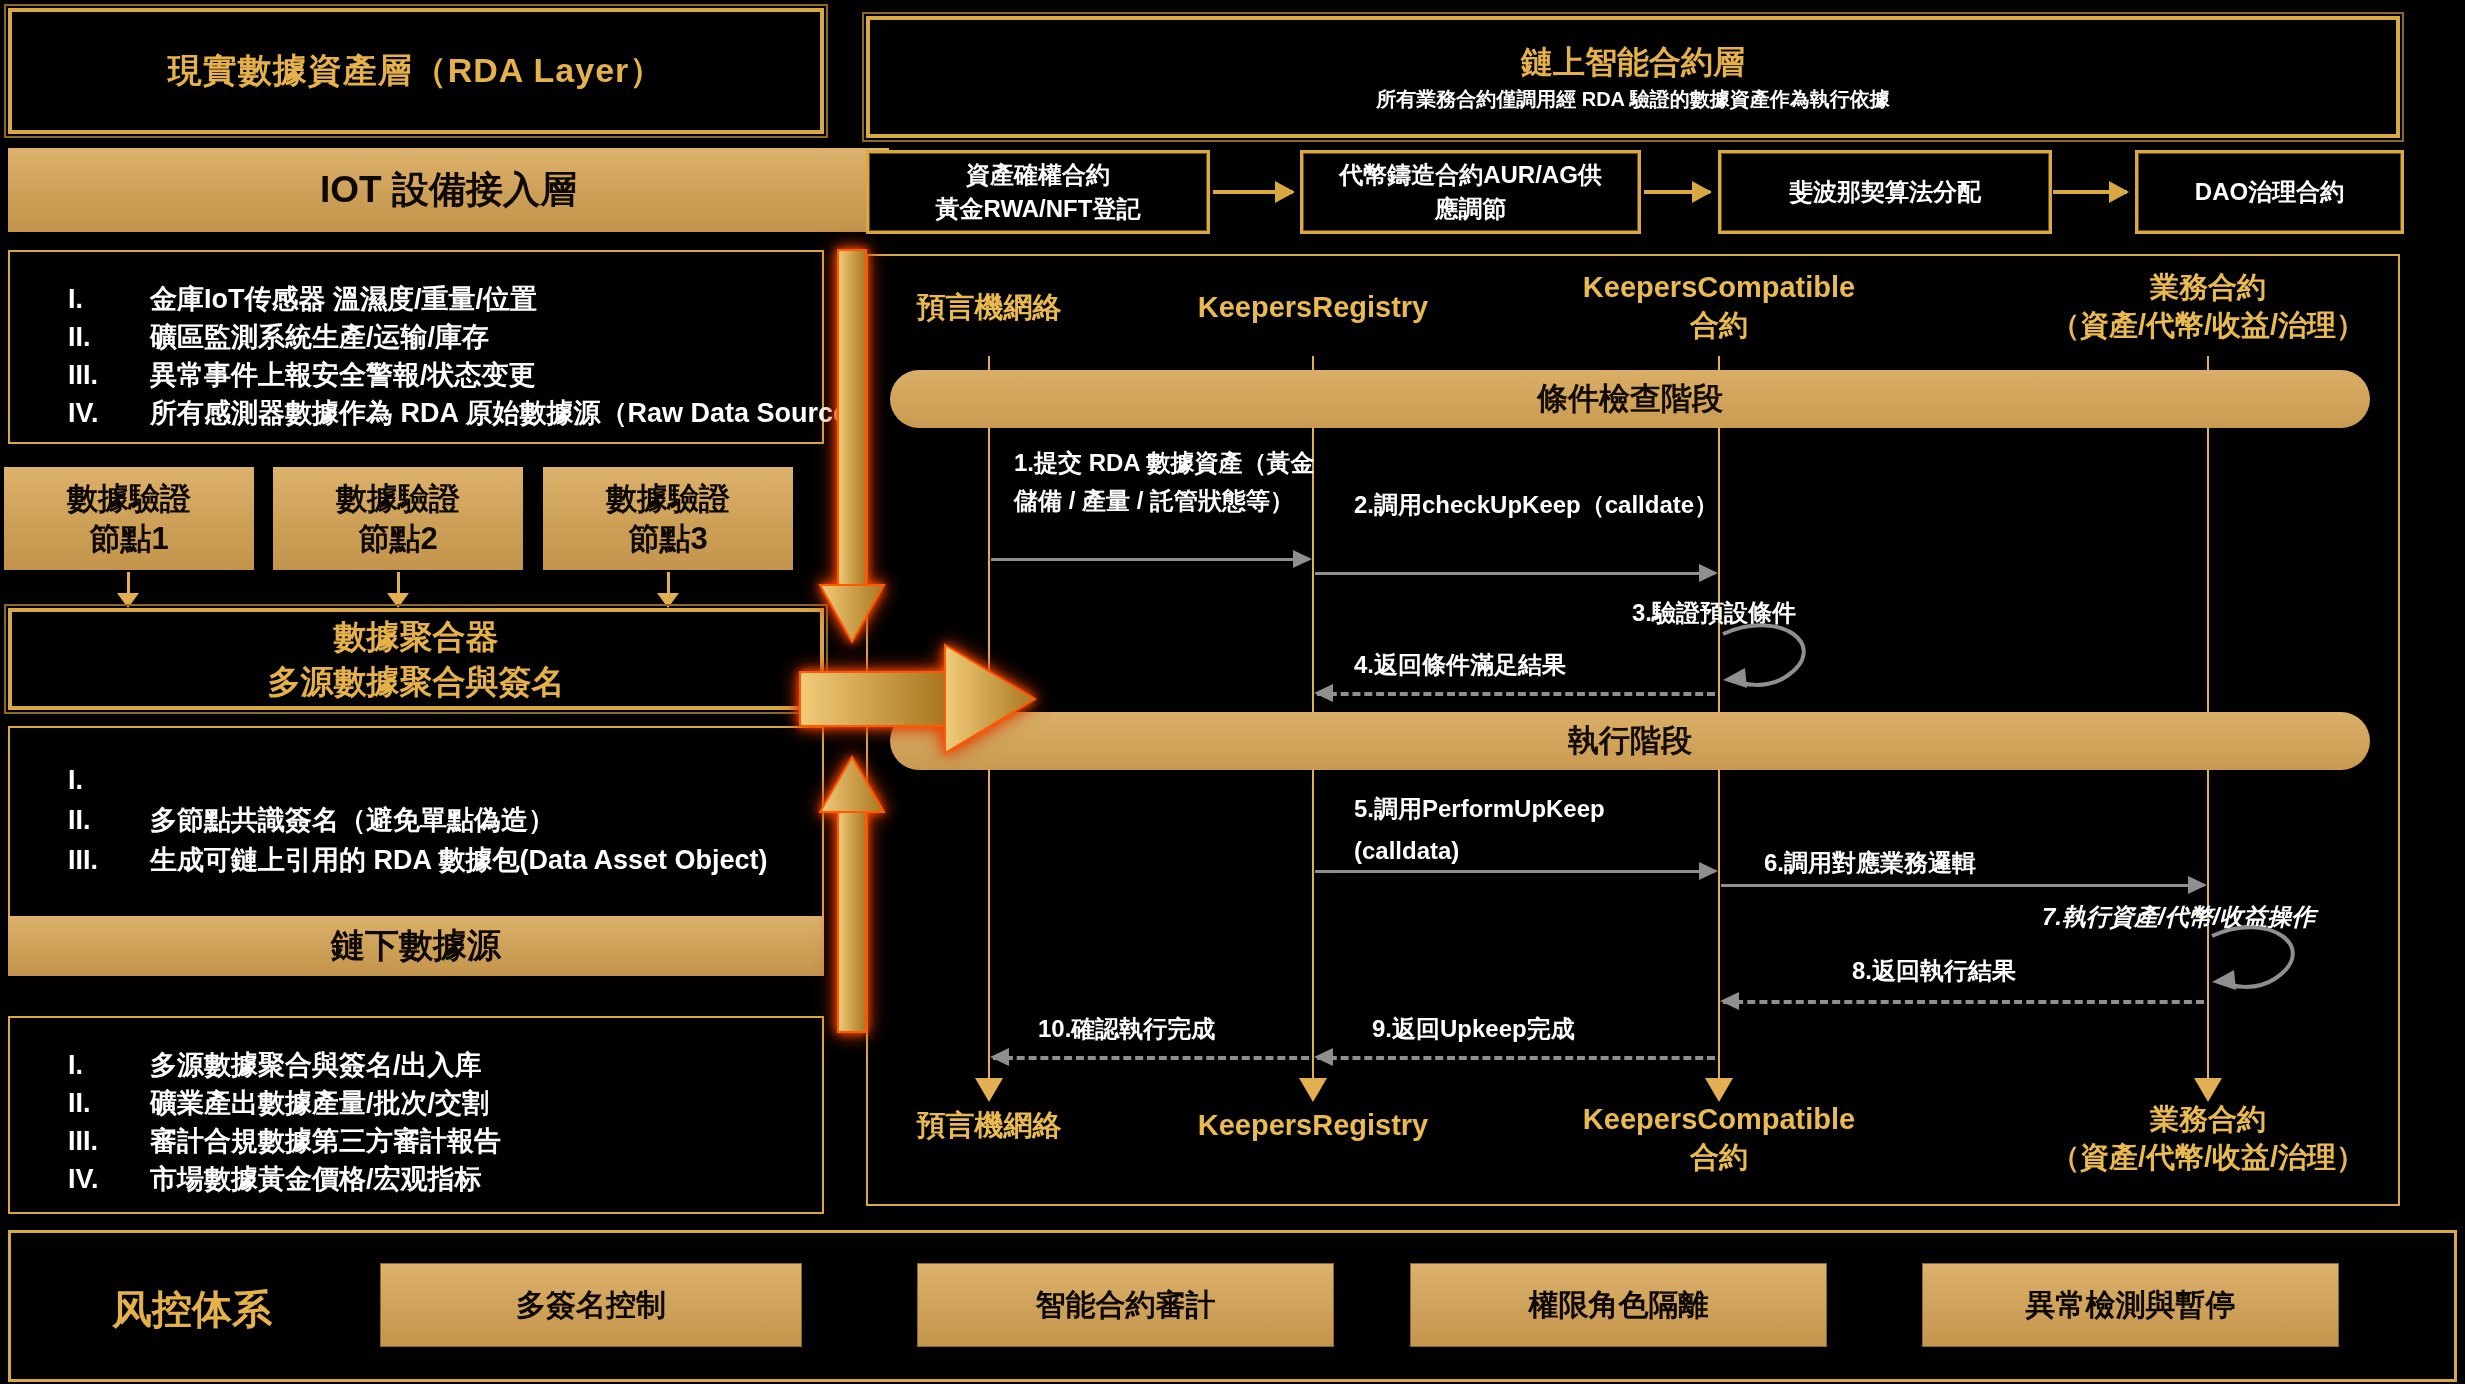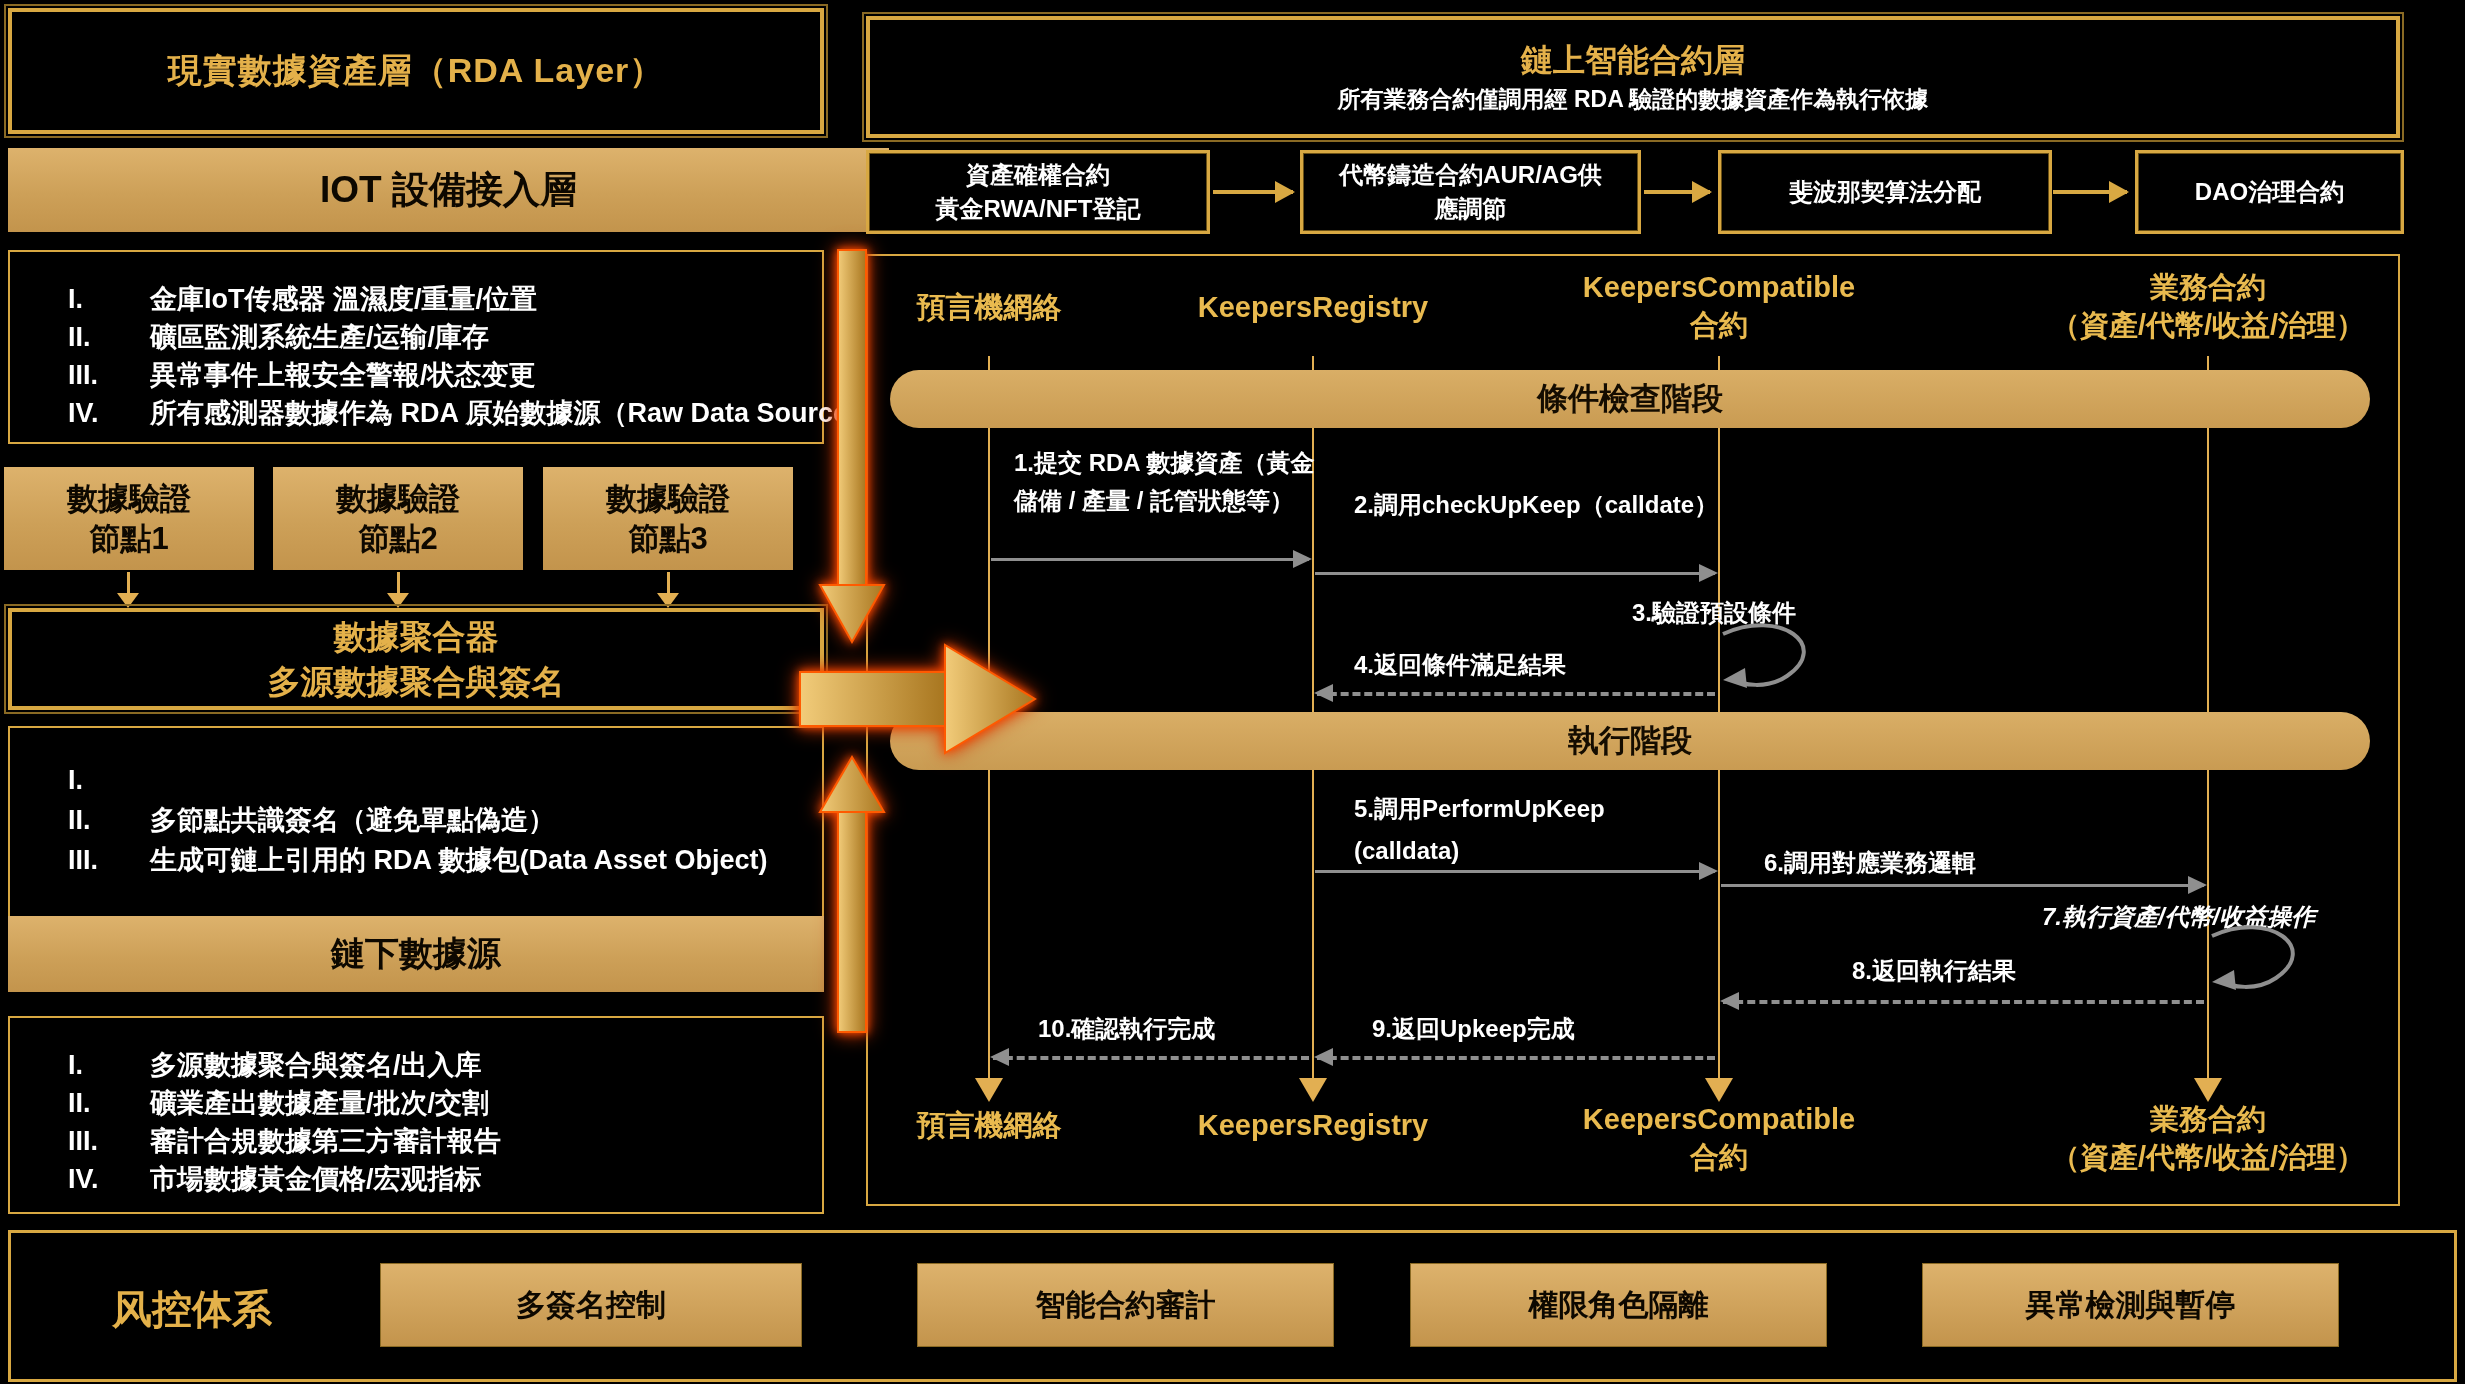--- a/index.html
+++ b/index.html
@@ -118,21 +118,21 @@
     <div class="list-row" style="line-height:40px;">
       <span class="rn">II.</span>
       <span>多節點共識簽名（避免單點偽造）</span>
       </div>
     <div class="list-row" style="line-height:40px;">
       <span class="rn">III.</span>
       <span>生成可鏈上引用的 RDA 數據包(Data Asset Object)</span>
       </div>
   </div>
 
-  <div class="abs goldfill" style="left:8px;top:916px;width:816px;height:76px;font-size:34px;">鏈下數據源</div>
+  <div class="abs goldfill" style="left:8px;top:916px;width:816px;height:60px;font-size:34px;">鏈下數據源</div>
 
   <div class="abs listbox" style="left:8px;top:1016px;width:816px;height:198px;">
     <div class="list-row" style="margin-top:28px;">
       <span class="rn">I.</span>
       <span>多源數據聚合與簽名/出入库</span>
       </div>
     <div class="list-row">
       <span class="rn">II.</span>
       <span>礦業產出數據產量/批次/交割</span>
       </div>
@@ -141,21 +141,21 @@
       <span>審計合規數據第三方審計報告</span>
       </div>
     <div class="list-row">
       <span class="rn">IV.</span>
       <span>市場數據黃金價格/宏观指标</span>
       </div>
   </div>
 
   <div class="abs outlined" style="left:866px;top:16px;width:1526px;height:114px;">
     <div class="goldtext" style="font-size:32px;">鏈上智能合約層</div>
-    <div class="whitetext" style="font-size:23px;margin-top:1px;">所有業務合約僅調用經 RDA 驗證的數據資產作為執行依據</div>
+    <div class="whitetext" style="font-size:20px;margin-top:1px;">所有業務合約僅調用經 RDA 驗證的數據資產作為執行依據</div>
   </div>
 
   <div class="abs cbox" style="left:866px;top:150px;width:338px;height:78px;">
     <div>資產確權合約</div>
     <div>黃金RWA/NFT登記</div>
   </div>
   <div class="abs flow-arrow" style="left:1213px;top:190px;width:80px;">
       <span class="tip"></span>
     </div>
   <div class="abs cbox" style="left:1300px;top:150px;width:335px;height:78px;">

